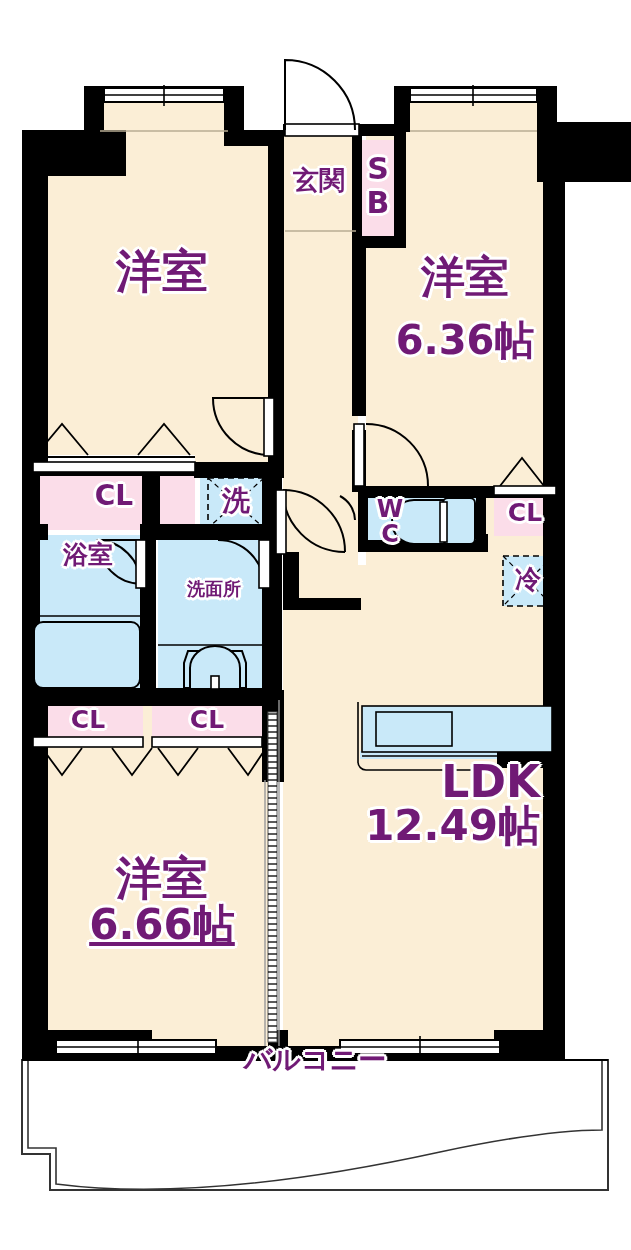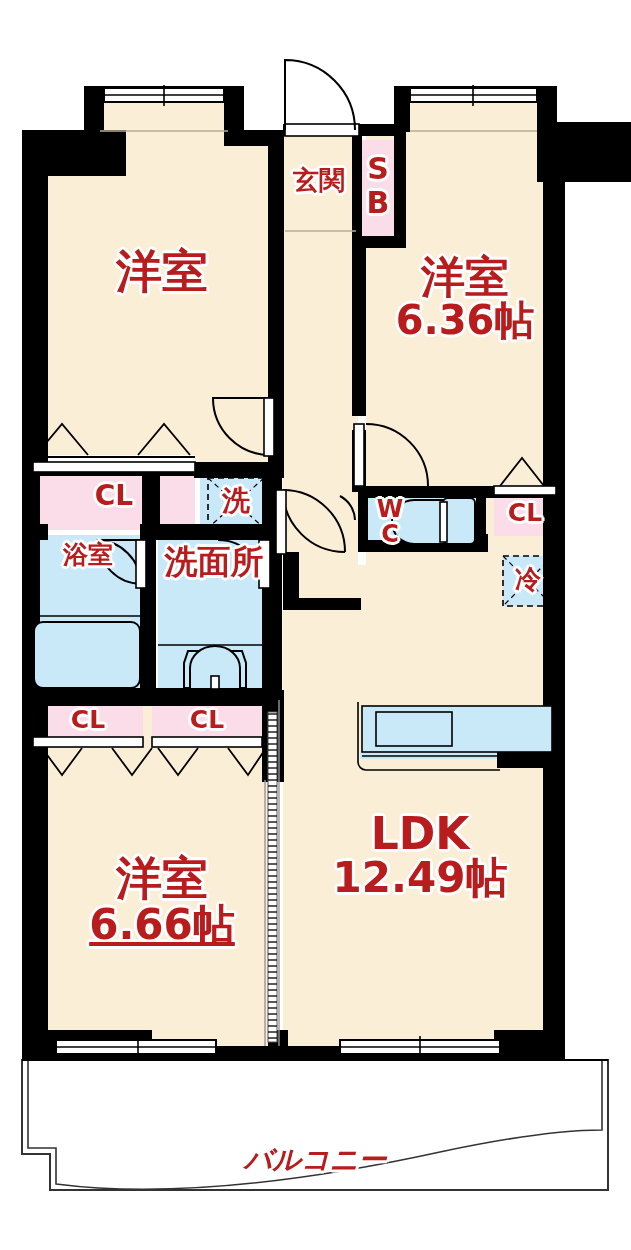--- a/index.html
+++ b/index.html
@@ -23,21 +23,21 @@
     top: 0;
     width: 631px;
     height: 1250px;
   }
   .halo {
     position: absolute;
     text-align: center;
     line-height: 1.02;
     white-space: nowrap;
     font-weight: 700;
-    color: #b91c1c;
+    color: #701a75;
     text-shadow:
       2px 0 #fff, -2px 0 #fff, 0 2px #fff, 0 -2px #fff,
       2px 2px #fff, -2px 2px #fff, 2px -2px #fff, -2px -2px #fff,
       3px 0 #fff, -3px 0 #fff, 0 3px #fff, 0 -3px #fff;
   }
 </style>
 </head>
 <body>
 
 <div id="plan">
@@ -325,56 +325,56 @@
     </g>
 
   </svg>
 
   <div class="halo" style="left:48px; top:248px; width:228px; font-size:46px;">
     <div>洋室</div>
   </div>
 
   <div class="halo" style="left:370px; top:255px; width:190px; font-size:44px;">
     <div>洋室</div>
-    <div style="font-size:40px; margin-top:0;">6.36帖</div>
+    <div style="font-size:40px; margin-top:20px;">6.36帖</div>
   </div>
 
   <div class="halo" style="left:48px; top:855px; width:228px; font-size:46px;">
     <div>洋室</div>
     <div style="font-size:42px; margin-top:2px;text-decoration:underline;">6.66帖</div>
   </div>
 
-  <div class="halo" style="left:300px; top:812px; width:240px; font-size:44px;">
+  <div class="halo" style="left:300px; top:760px; width:240px; font-size:44px;text-align:right;">
     <div>LDK</div>
     <div style="font-size:42px; margin-top:0;">12.49帖</div>
   </div>
 
   <div class="halo" style="left:283px; top:167px; width:72px; font-size:26px;">玄関</div>
 
   <div class="halo" style="left:358px; top:152px; width:40px; font-size:30px; line-height:1.12;">
     <div>S</div>
     <div>B</div>
   </div>
 
   <div class="halo" style="left:30px; top:542px; width:116px; font-size:25px;">浴室</div>
 
-  <div class="halo" style="left:157px; top:545px; width:114px; font-size:33px;text-align:center;">洗面所</div>
+  <div class="halo" style="left:157px; top:580px; width:114px; font-size:18px;text-align:center;">洗面所</div>
 
   <div class="halo" style="left:208px; top:487px; width:56px; font-size:28px;">洗</div>
 
   <div class="halo" style="left:368px; top:497px; width:44px; font-size:24px; line-height:1.05;">
     <div>W</div>
     <div>C</div>
   </div>
 
   <div class="halo" style="left:503px; top:566px; width:50px; font-size:26px;">冷</div>
 
   <div class="halo" style="left:33px; top:482px; width:162px; font-size:28px;">CL</div>
 
   <div class="halo" style="left:494px; top:500px; width:62px; font-size:25px;">CL</div>
 
   <div class="halo" style="left:33px; top:707px; width:110px; font-size:25px;">CL</div>
 
   <div class="halo" style="left:152px; top:707px; width:110px; font-size:25px;">CL</div>
 
-  <div class="halo" style="left:140px; top:1146px; width:350px; font-size:28px;font-style:italic;">バルコニー</div>
+  <div class="halo" style="left:140px; top:1046px; width:350px; font-size:28px;">バルコニー</div>
 
 </div>
 
 </body></html>

